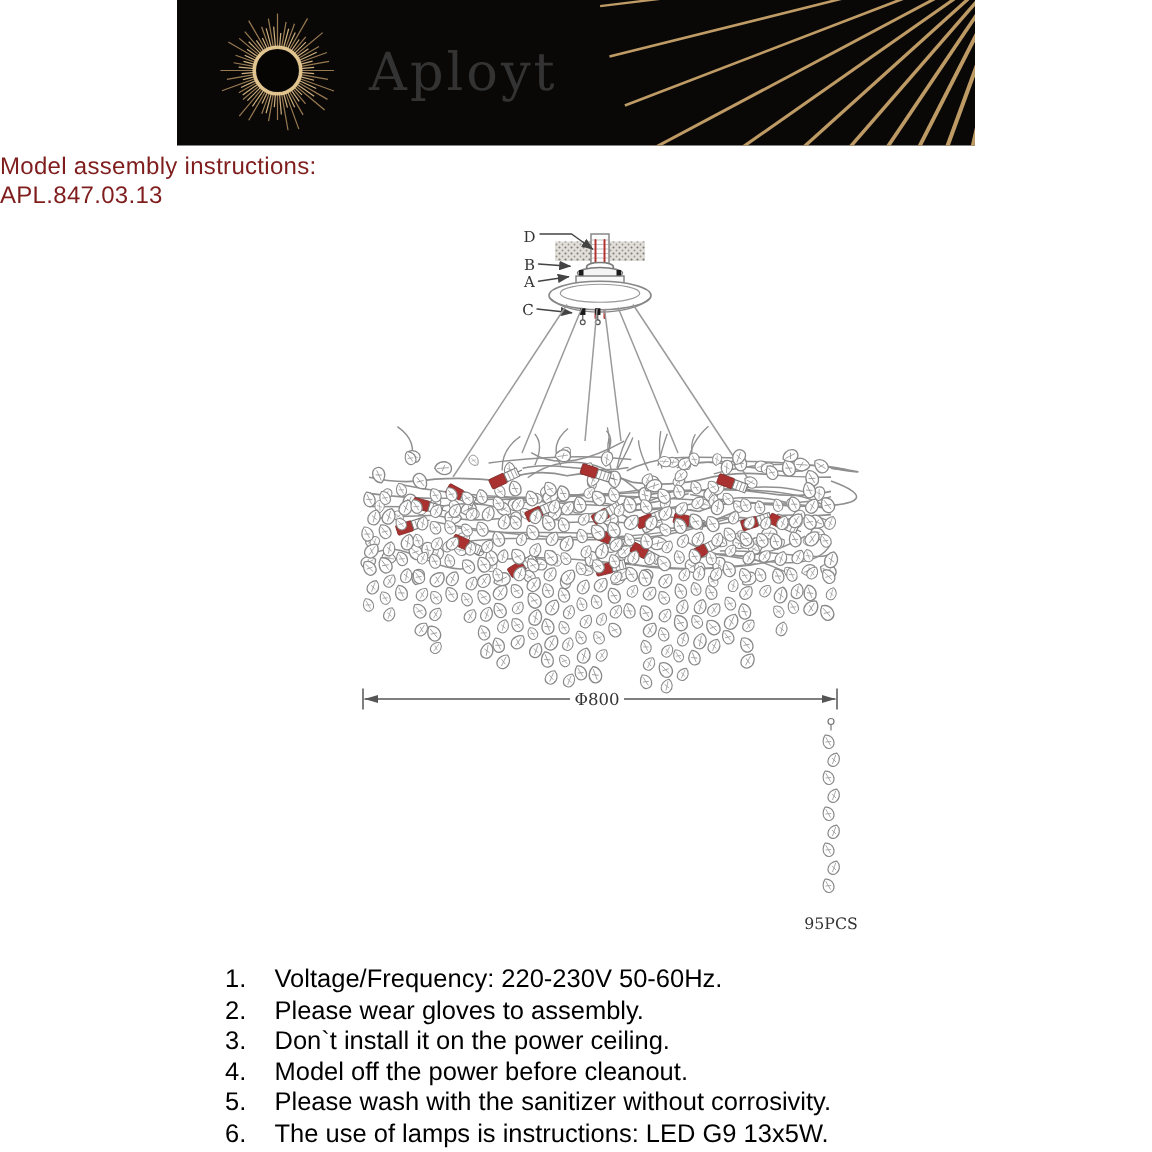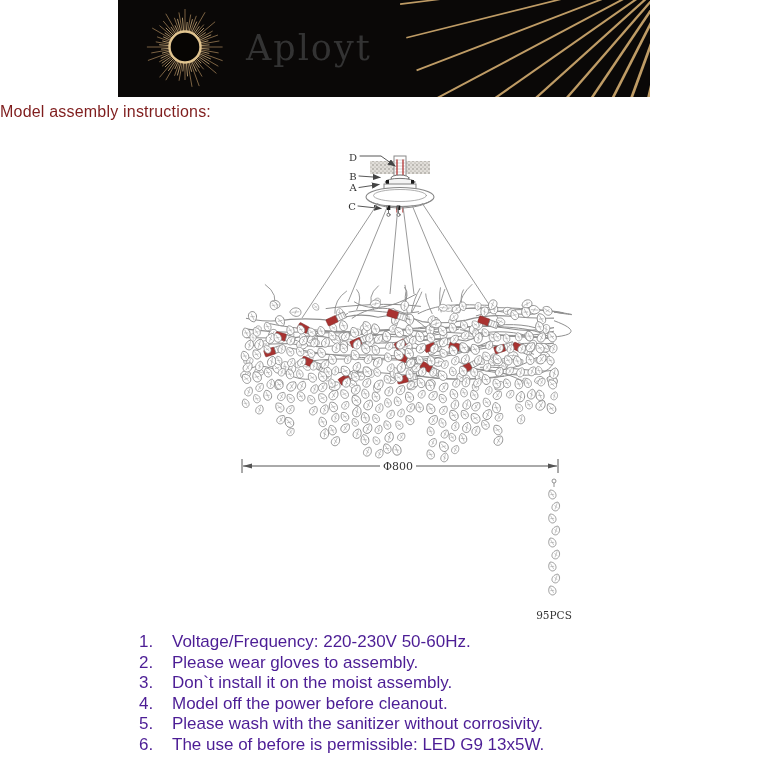--- a/index.html
+++ b/index.html
@@ -2,22 +2,22 @@
 <html><head>
 <meta charset="utf-8">
 <style>
   html,body{margin:0;padding:0;background:#ffffff;}
   .page{position:relative;width:716px;height:768px;background:#ffffff;overflow:hidden;
         font-family:"Liberation Sans", sans-serif;}
   .brand-band{position:absolute;left:118px;top:0;width:532px;height:97px;background:#0a0807;}
   .title-block{position:absolute;left:0;top:102px;width:768px;text-align:left;
                color:#7f1d1d;font-size:16px;line-height:19px;letter-spacing:0.2px;}
   .diagram-svg{position:absolute;left:0;top:0;width:768px;height:768px;}
-  .instructions{position:absolute;left:139px;top:632px;width:520px;margin:0;padding:0;
-                list-style:none;counter-reset:itm;color:#4c1d95;font-size:17px;line-height:20.6px;}
+  .instructions{position:absolute;left:139px;top:632px;width:520px;margin:11px;padding:0;
+                list-style:none;counter-reset:itm;color:#000000;font-size:17px;line-height:20.6px;}
   .instructions li{display:grid;grid-template-columns:33px 1fr;counter-increment:itm;}
   .instructions li::before{content:counter(itm) ".";}
   svg text{font-family:"DejaVu Serif", serif;fill:#333;}
 </style>
 </head>
 <body>
 
 <div class="page">
 
   <div class="brand-band">
@@ -121,20 +121,21 @@
             <line x1="527.0099453066161" y1="-21.774655549611296" x2="288.317196642721" y2="37.738130767906966" stroke="#c9a46b" stroke-width="1.7" opacity="0.95"></line>
             <line x1="526.253430844195" y1="-25.856442324224982" x2="282.08707754042985" y2="4.123416153441312" stroke="#c9a46b" stroke-width="1.5699999999999998" opacity="0.95"></line>
             <line x1="526" y1="-29.999999999999996" x2="280" y2="-29.999999999999964" stroke="#c9a46b" stroke-width="1.44" opacity="0.95"></line>
           </g>
       </g>
     </svg>
   </div>
 
   <div class="title-block">
     <div>Model assembly instructions:</div>
+    <div>APL.847.03.13</div>
   </div>
 
   <svg class="diagram-svg" viewBox="0 0 768 768">
     <defs>
       <pattern id="stipple" width="4" height="4" patternUnits="userSpaceOnUse">
         <rect width="4" height="4" fill="#e1ded9"></rect>
         <circle cx="1" cy="1" r="0.7" fill="#7d7a74"></circle>
         <circle cx="3" cy="3" r="0.6" fill="#97938c"></circle>
       </pattern>
       <marker id="arr" markerWidth="9" markerHeight="7" refX="8" refY="3.5" orient="auto">
@@ -774,18 +775,18 @@
         <use href="#leaf" transform="translate(550.5,563) rotate(-25)"></use>
         <use href="#leaf" transform="translate(557.5,575) rotate(25)"></use>
         <use href="#leaf" transform="translate(550.5,587) rotate(-25)"></use>
       </g>
     <text x="554" y="619" font-size="10.5" text-anchor="middle">95PCS</text>
   </svg>
 
   <ol class="instructions">
     <li>Voltage/Frequency: 220-230V 50-60Hz.</li>
     <li>Please wear gloves to assembly.</li>
-    <li>Don`t install it on the moist assembly.</li>
+    <li>Don`t install it on the power ceiling.</li>
     <li>Model off the power before cleanout.</li>
     <li>Please wash with the sanitizer without corrosivity.</li>
-    <li>The use of before is permissible: LED G9 13x5W.</li>
+    <li>The use of lamps is instructions: LED G9 13x5W.</li>
   </ol>
 </div>
 
 </body></html>

